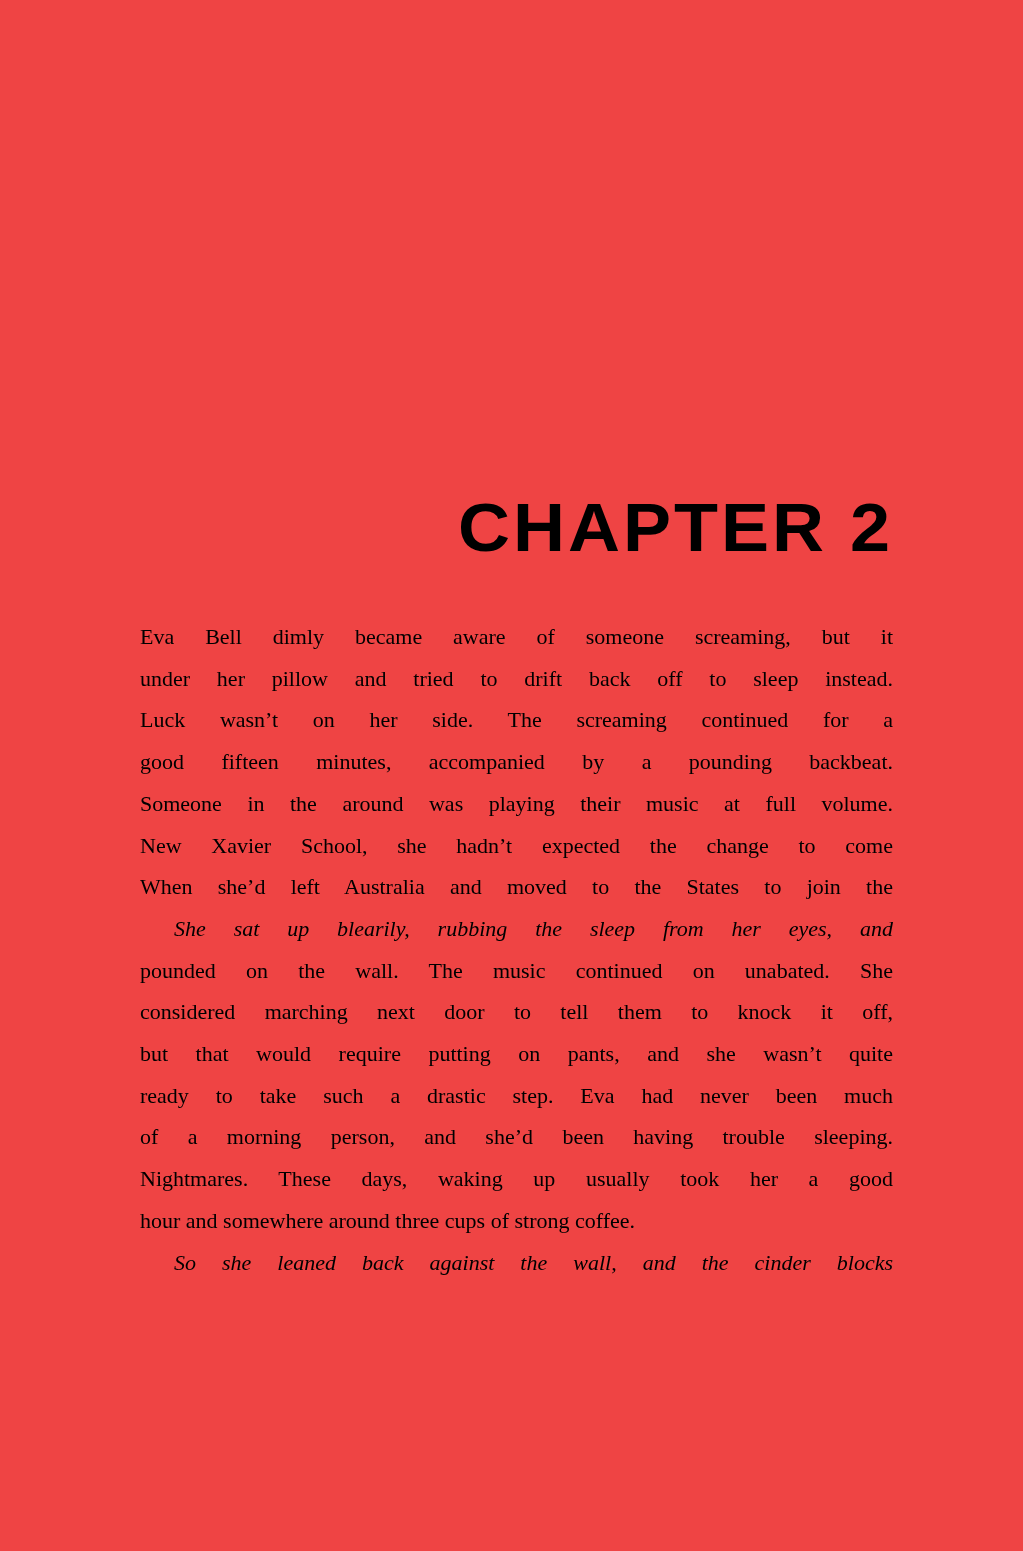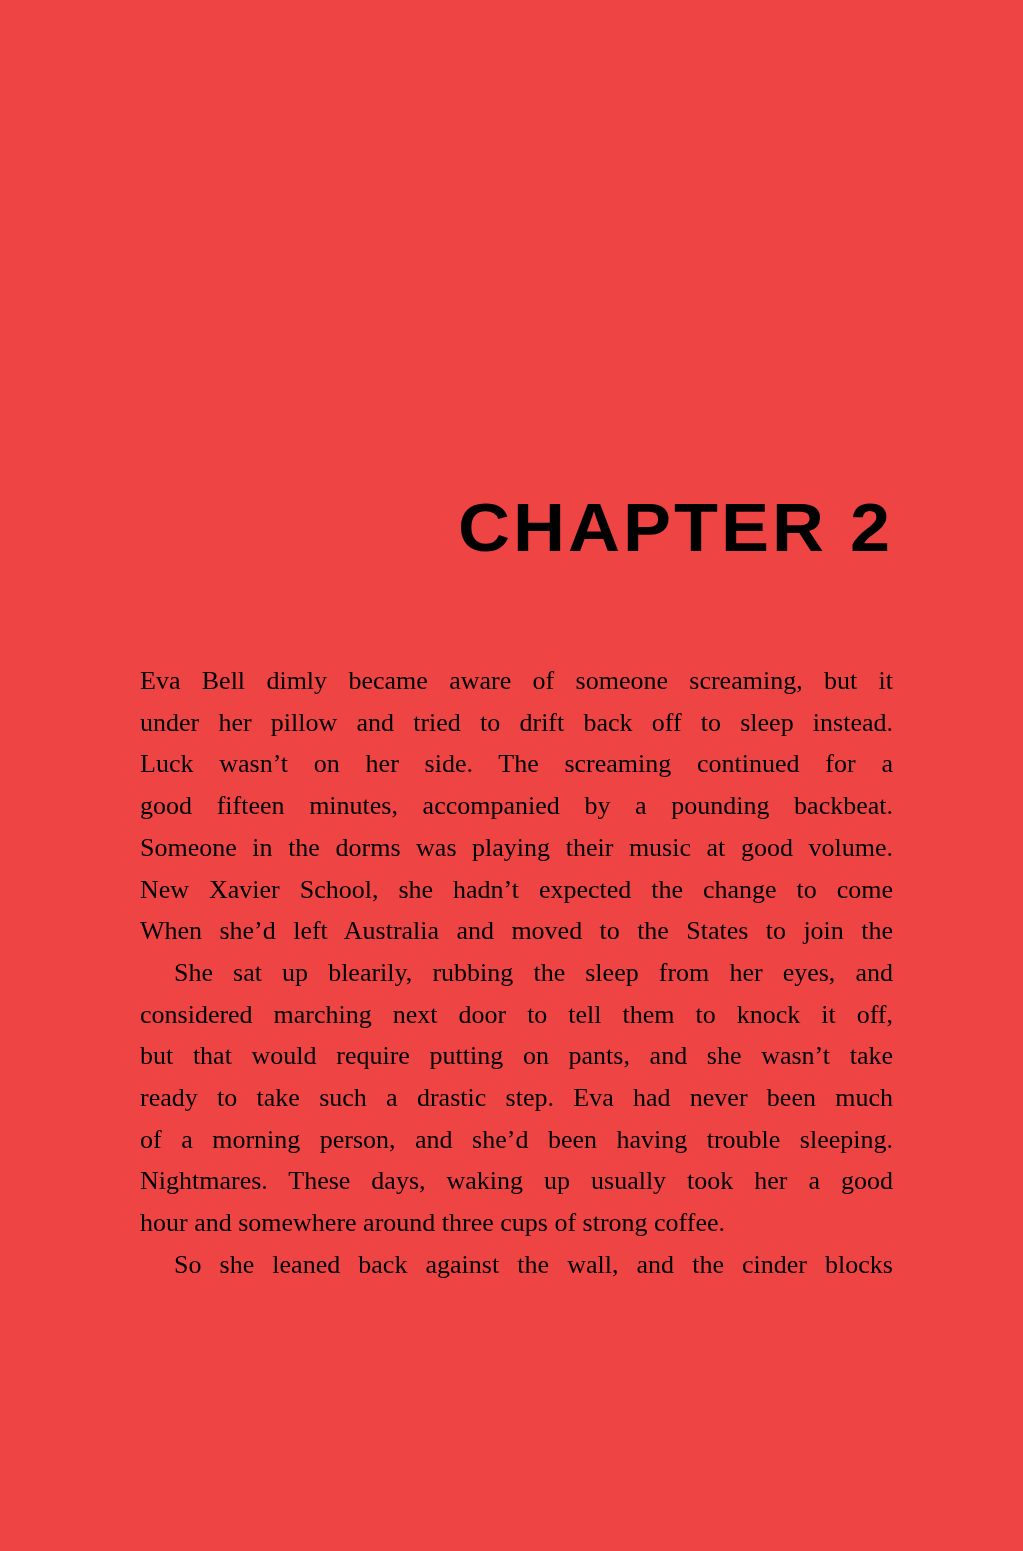--- a/index.html
+++ b/index.html
@@ -26,62 +26,64 @@
     font-size: 72px;
     line-height: 1;
     letter-spacing: 3px;
     color: #000000;
     transform: scaleY(0.96);
     transform-origin: top right;
     white-space: nowrap;
   }
   .body-text {
     position: absolute;
-    top: 660px;
+    top: 616px;
     left: 140px;
     width: 753px;
     font-family: "Liberation Serif", "DejaVu Serif", serif;
-    font-size: 26px;
+    font-size: 22px;
     line-height: 41.7px;
     color: #000000;
   }
   .paragraph {
     margin: 0;
   }
   .line {
     text-align: justify;
     text-align-last: justify;
     white-space: normal;
   }
   .line.last {
     text-align-last: left;
   }
   .line.indent {
     text-indent: 34px;
+    font-style: italic;
   }
 </style>
 </head>
 <body>
 
 <div class="page" style="background: #ef4444;">
   <h1 class="chapter-heading" style="color: rgb(0, 0, 0);">CHAPTER 2</h1>
   <div class="body-text" id="body-text" style="color: rgb(0, 0, 0);">
       <div class="paragraph">
         <div class="line">Eva Bell dimly became aware of someone screaming, but it</div>
         <div class="line">under her pillow and tried to drift back off to sleep instead.</div>
         <div class="line">Luck wasn’t on her side. The screaming continued for a</div>
         <div class="line">good fifteen minutes, accompanied by a pounding backbeat.</div>
-        <div class="line">Someone in the dorms was playing their music at good volume.</div>
+        <div class="line">Someone in the around was playing their music at full volume.</div>
         <div class="line">New Xavier School, she hadn’t expected the change to come</div>
         <div class="line">When she’d left Australia and moved to the States to join the</div>
       </div>
       <div class="paragraph">
         <div class="line indent">She sat up blearily, rubbing the sleep from her eyes, and</div>
+        <div class="line">pounded on the wall. The music continued on unabated. She</div>
         <div class="line">considered marching next door to tell them to knock it off,</div>
-        <div class="line">but that would require putting on pants, and she wasn’t take</div>
+        <div class="line">but that would require putting on pants, and she wasn’t quite</div>
         <div class="line">ready to take such a drastic step. Eva had never been much</div>
         <div class="line">of a morning person, and she’d been having trouble sleeping.</div>
         <div class="line">Nightmares. These days, waking up usually took her a good</div>
         <div class="line last">hour and somewhere around three cups of strong coffee.</div>
       </div>
       <div class="paragraph">
         <div class="line indent">So she leaned back against the wall, and the cinder blocks</div>
       </div>
     </div>
 </div>

